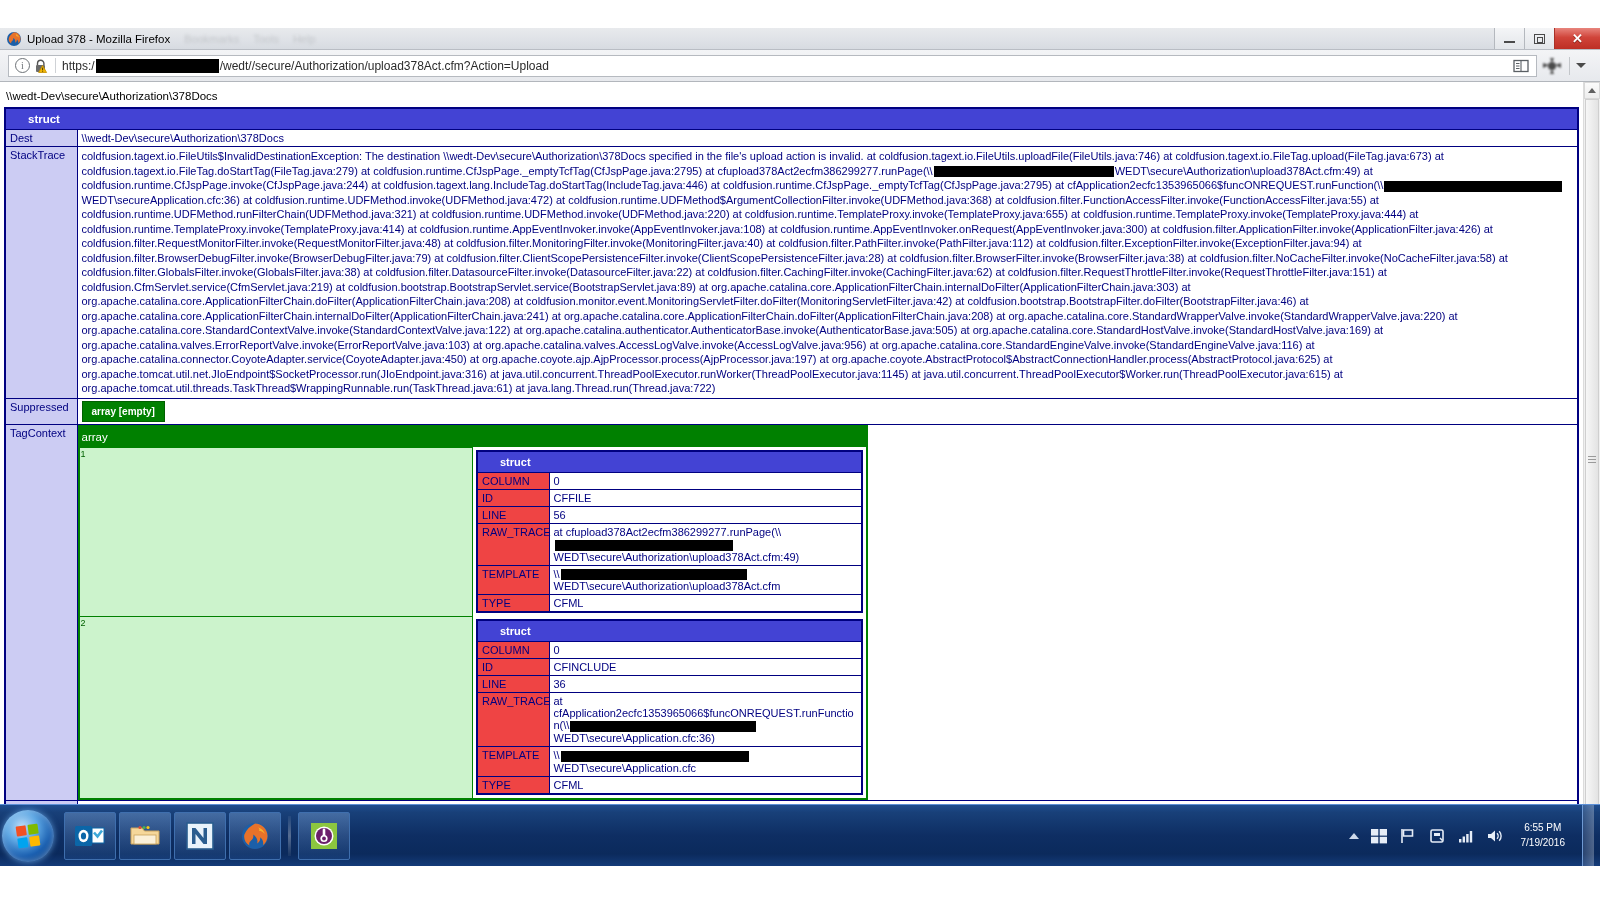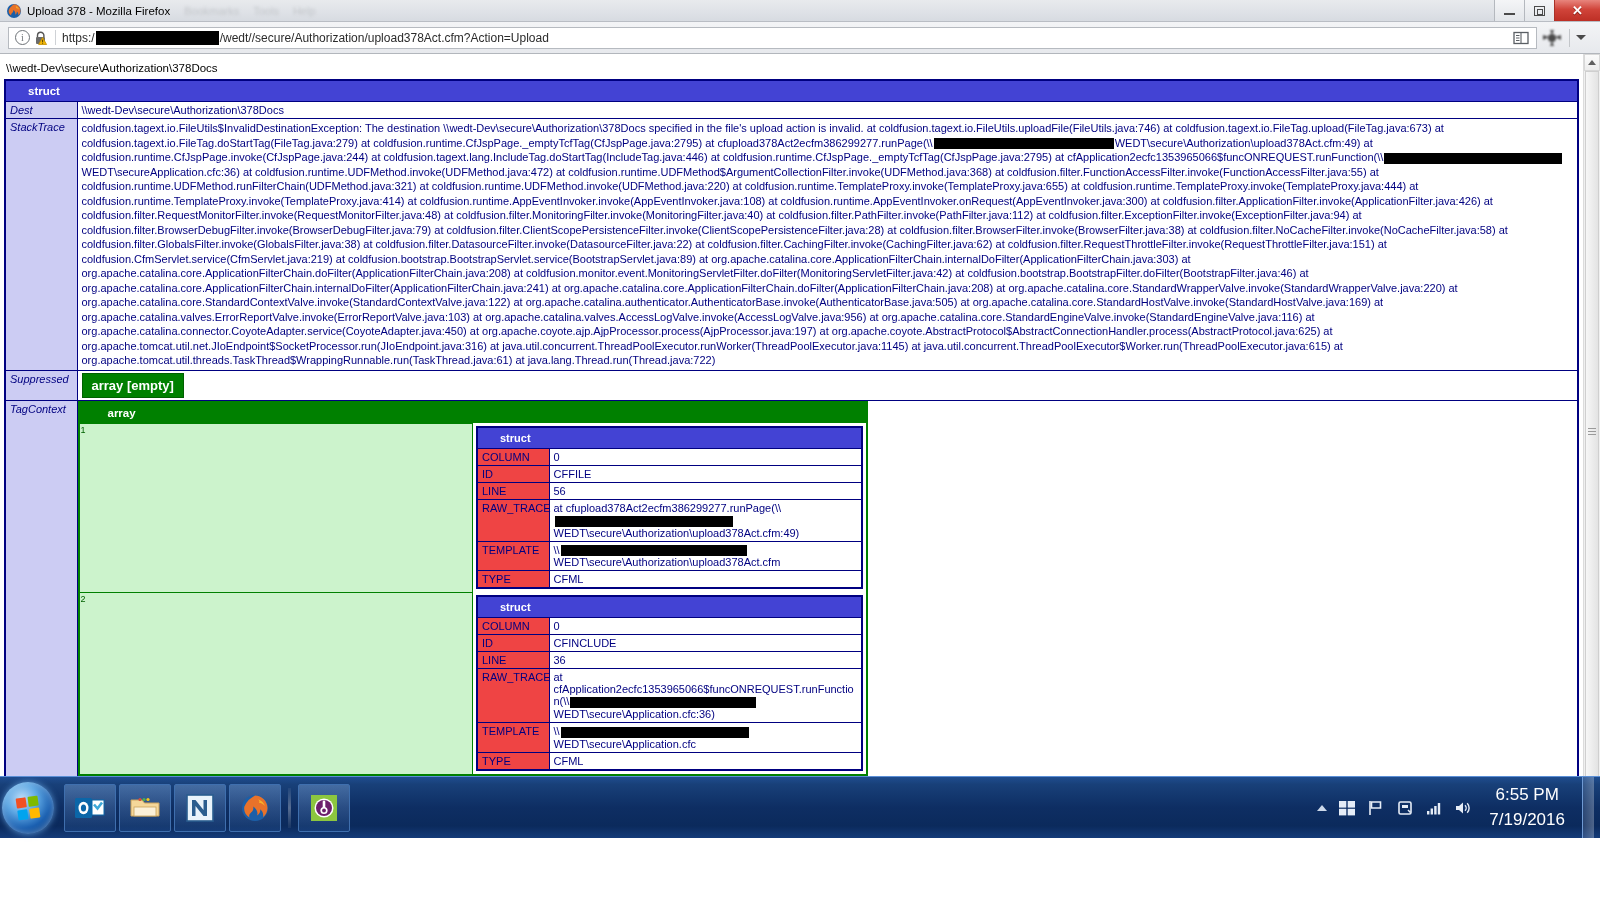--- a/index.html
+++ b/index.html
@@ -10,21 +10,21 @@
     overflow: hidden;
     font-family: "Liberation Sans", sans-serif;
   }
   body { background: #ffffff; }
 
   
   .window {
     width: 1600px; height: 838px;
     position: relative;
     background: linear-gradient(to bottom, #f0f0f0 0%, #e4e7ec 100%);
-    display: flex; flex-direction: column;
+    display: flex; flex-direction: column; margin-top: 28px;
   }
   .titlebar {
     height: 22px;
     background: linear-gradient(to bottom, #e8eaed 0%, #dfe2e7 55%, #d7dbe1 100%);
     border-bottom: 1px solid #b9bdc4;
     display: flex; align-items: center;
     position: relative;
     padding-left: 6px;
   }
   .ff-logo {
@@ -119,32 +119,32 @@
     border: 2px solid #000080;
     font-size: 11px; color: #000080;
     table-layout: fixed;
   }
   table.cfdump td { border: 1px solid #000080; padding: 2px 4px; vertical-align: top; }
   .hdr-struct {
     background: #4343d4; color: #fff; font-weight: bold; font-size: 11.5px;
     padding: 4px 22px !important; border: 1px solid #000080;
   }
   .hdr-array {
-    background: #008000; color: #fff; font-weight: bold; font-size: 11.5px;
-    padding: 4px 28px !important;
+    background: #008000; color: #fff; font-weight: normal; font-size: 11.5px;
+    padding: 4px 2px !important;
   }
   .key-cell {
     background: #ccccf3; color: #000080; font-weight: normal;
-    width: 72px; white-space: nowrap; font-style: italic;
+    width: 72px; white-space: nowrap;
   }
   .val-cell { background: #fff; color:#000080; word-break: break-word; }
   .val-cell.stack { line-height: 1.32; }
   .empty-array-badge {
     display: inline-block; background: #008000; color: #fff; font-weight: bold;
-    font-size: 13px; padding: 4px 9px; border: 1px solid #006000;
+    font-size: 10px; padding: 4px 9px; border: 1px solid #006000;
   }
   td.nopad { padding: 0 !important; }
 
   .arr-outer {
     border: 2px solid #008000; border-collapse: collapse; width: 790px;
     table-layout: fixed;
   }
   .arr-outer > tbody > tr > td { border: none; padding: 0; }
   .arr-index {
     background: #ccf3cc; color: #006000; font-size: 9px; width: 10px;
@@ -202,21 +202,21 @@
     background: linear-gradient(to bottom, rgba(150,190,240,.35), rgba(40,90,160,.25));
     display:flex; align-items:center; justify-content:center;
     border-radius: 2px;
   }
   .tb-sep { width: 3px; height: 40px; background: linear-gradient(to bottom, rgba(255,255,255,.05), rgba(255,255,255,.3), rgba(255,255,255,.05)); margin: 0 4px; }
   .tray {
     margin-left: auto; display:flex; align-items:center; gap: 11px;
     padding-right: 6px; height: 100%;
   }
   .tray-arrow { width:0;height:0;border-left:5px solid transparent;border-right:5px solid transparent;border-bottom:6px solid #cdd9ea; }
-  .clock { color:#fff; font-size: 17px; text-align: center; line-height: 1.45; padding: 0 6px; }
+  .clock { color:#fff; font-size: 10px; text-align: center; line-height: 1.45; padding: 0 6px; }
   .show-desktop { width: 12px; height: 100%; background: linear-gradient(to right, rgba(255,255,255,.12), rgba(255,255,255,.28)); border-left:1px solid #6f9ad4;}
   .tray-ico { width: 18px; height: 18px; }
 </style>
 </head>
 <body>
 
 <div class="window">
 
   <div class="titlebar">
     <span class="ff-logo">

